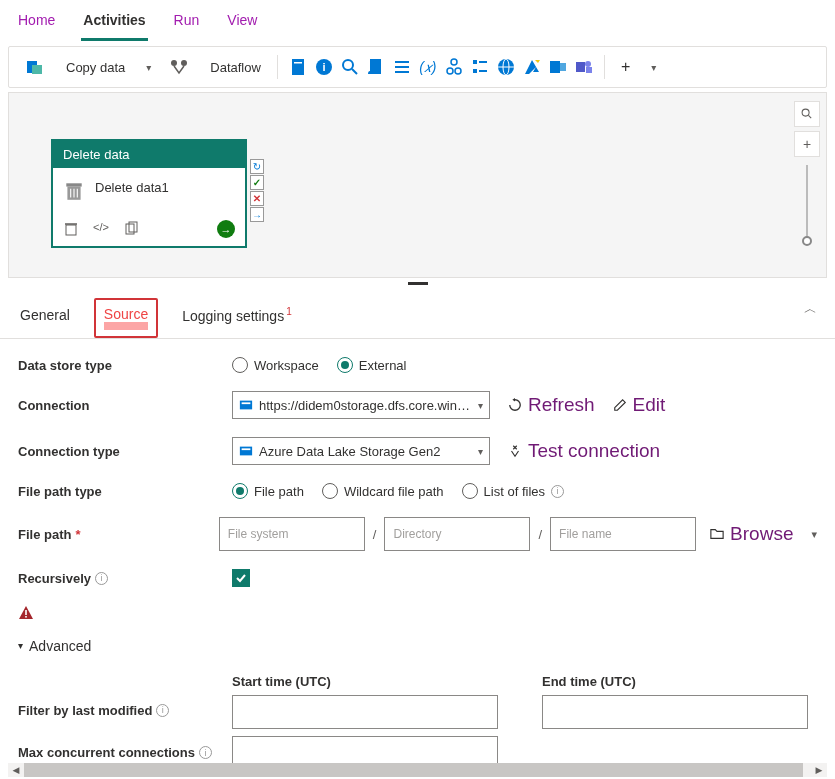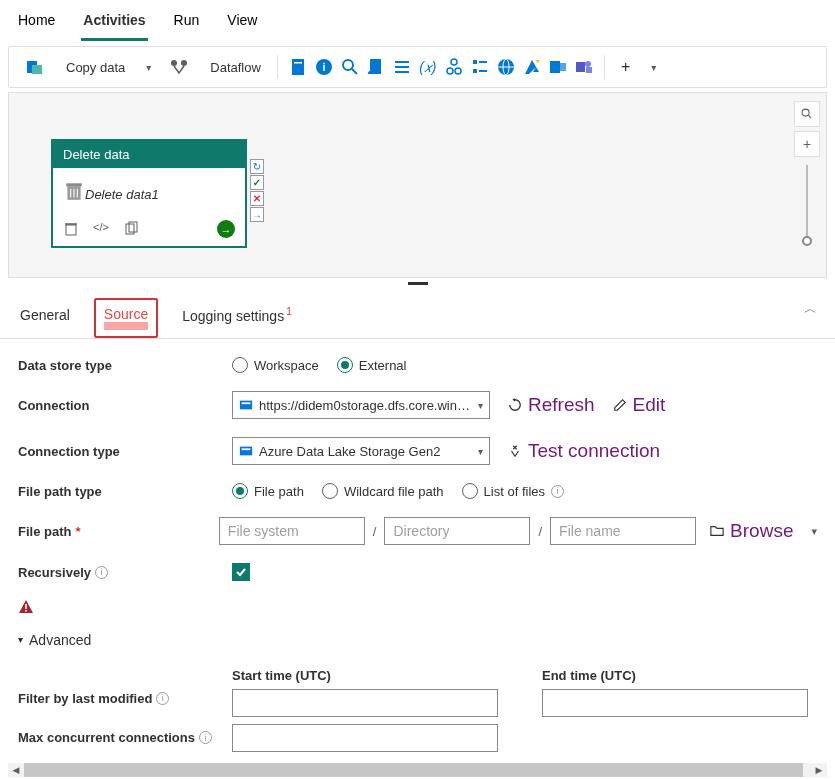--- a/index.html
+++ b/index.html
@@ -1,38 +1,38 @@
 <!DOCTYPE html>
 <html><head>
 <meta charset="utf-8">
 <style>
 * { box-sizing: border-box; margin: 0; padding: 0; font-family: "Segoe UI", sans-serif; }
 body { width: 835px; height: 779px; background: #fff; font-size: 13px; color: #323130; overflow: hidden; position: relative; }
 
 
 .top-tabs { display: flex; gap: 24px; padding: 8px 16px 0; border-bottom: 1px solid transparent; }
-.top-tab { padding: 4px 2px 10px; cursor: pointer; color: #000000; font-size: 14px; }
+.top-tab { padding: 4px 2px 10px; cursor: pointer; color: #a21caf; font-size: 14px; }
 .top-tab.active { border-bottom: 3px solid #0f7a6b; color: #323130; font-weight: 600; }
 
 
 .toolbar { display: flex; align-items: center; gap: 6px; padding: 6px 10px; border: 1px solid #e1dfdd; border-radius: 2px; margin: 4px 8px 0; }
 .tool-btn { display: inline-flex; align-items: center; gap: 21px; padding: 4px 6px; color: #323130; font-size: 13px; cursor: pointer; }
 .tool-icon { width: 20px; height: 20px; display: inline-flex; align-items: center; justify-content: center; }
 .tool-sep { width: 1px; height: 24px; background: #e1dfdd; margin: 0 4px; }
 
 
 .canvas { position: relative; background: #f5f5f5; height: 186px; margin: 4px 8px 0; border: 1px solid #e1dfdd; }
 .zoom-controls { position: absolute; right: 6px; top: 8px; display: flex; flex-direction: column; gap: 4px; }
 .zoom-btn { width: 26px; height: 26px; background: #fff; border: 1px solid #e1dfdd; display: flex; align-items: center; justify-content: center; cursor: pointer; font-size: 14px; color: #605e5c; }
 .zoom-track { width: 2px; height: 76px; background: #bbb; margin: 4px auto; position: relative; }
 .zoom-handle { position: absolute; bottom: -5px; left: -4px; width: 10px; height: 10px; border: 2px solid #888; border-radius: 50%; background: #fff; }
 
 .activity-card { position: absolute; left: 42px; top: 46px; width: 196px; background: #fff; border: 2px solid #0f7a6b; }
 .activity-header { background: #0f7a6b; color: #fff; padding: 6px 10px; font-size: 13px; }
-.activity-body { display: flex; align-items: flex-end; padding: 12px 10px; font-style: italic; }
+.activity-body { display: flex; align-items: flex-start; gap: 10px; padding: 12px 10px; }
 .trash-icon-big { width: 22px; height: 22px; }
 .activity-footer { display: flex; align-items: center; gap: 14px; padding: 6px 10px 8px; }
 .af-icon { width: 16px; height: 16px; cursor: pointer; color: #605e5c; }
 .af-go { margin-left: auto; width: 18px; height: 18px; border-radius: 50%; background: #107c10; color: #fff; display: flex; align-items: center; justify-content: center; font-size: 11px; }
 
 .side-toggles { position: absolute; left: 241px; top: 66px; display: flex; flex-direction: column; gap: 1px; }
 .side-toggle-box { width: 14px; height: 15px; border: 1px solid #999; background: #fff; display: flex; align-items: center; justify-content: center; font-size: 10px; }
 .st-green { color: #107c10; font-weight: bold; }
 .st-red { color: #d13438; font-weight: bold; }
 .st-blue { color: #0078d4; }
@@ -63,21 +63,21 @@
 .radio.sel .radio-dot { width: 8px; height: 8px; background: #0f7a6b; border-radius: 50%; }
 
 .dropdown { width: 258px; height: 28px; border: 1px solid #8a8886; display: flex; align-items: center; padding: 0 6px; gap: 6px; cursor: pointer; font-size: 13px; }
 .dropdown .dd-text { flex: 1; white-space: nowrap; overflow: hidden; text-overflow: ellipsis; }
 .dd-chevron { color: #605e5c; font-size: 10px; }
 
 .inline-actions { display: flex; align-items: center; gap: 18px; margin-left: 18px; }
 .inline-link { display: inline-flex; align-items: center; gap: 6px; cursor: pointer; color: #701a75; font-size: 19px; }
 .inline-link svg, .inline-link .ic { width: 14px; height: 14px; }
 
-.text-input { height: 28px; border: 1px solid #8a8886; padding: 4px 8px; font-size: 14px; }
+.text-input { height: 28px; border: 1px solid #8a8886; padding: 16px 8px; font-size: 12px; }
 .text-input::placeholder { color: #a19f9d; }
 .path-group { display: flex; align-items: center; gap: 8px; }
 .sep-slash { color: #605e5c; }
 
 .checkbox { width: 18px; height: 18px; background: #0f7a6b; display: flex; align-items: center; justify-content: center; cursor: pointer; }
 .checkbox svg { color: #fff; width: 12px; height: 12px; }
 
 .warning { display: flex; align-items: center; gap: 8px; color: #a4262c; font-size: 13px; margin: 0 0 16px; }
 .warning svg { width: 16px; height: 16px; flex-shrink: 0; }
 

